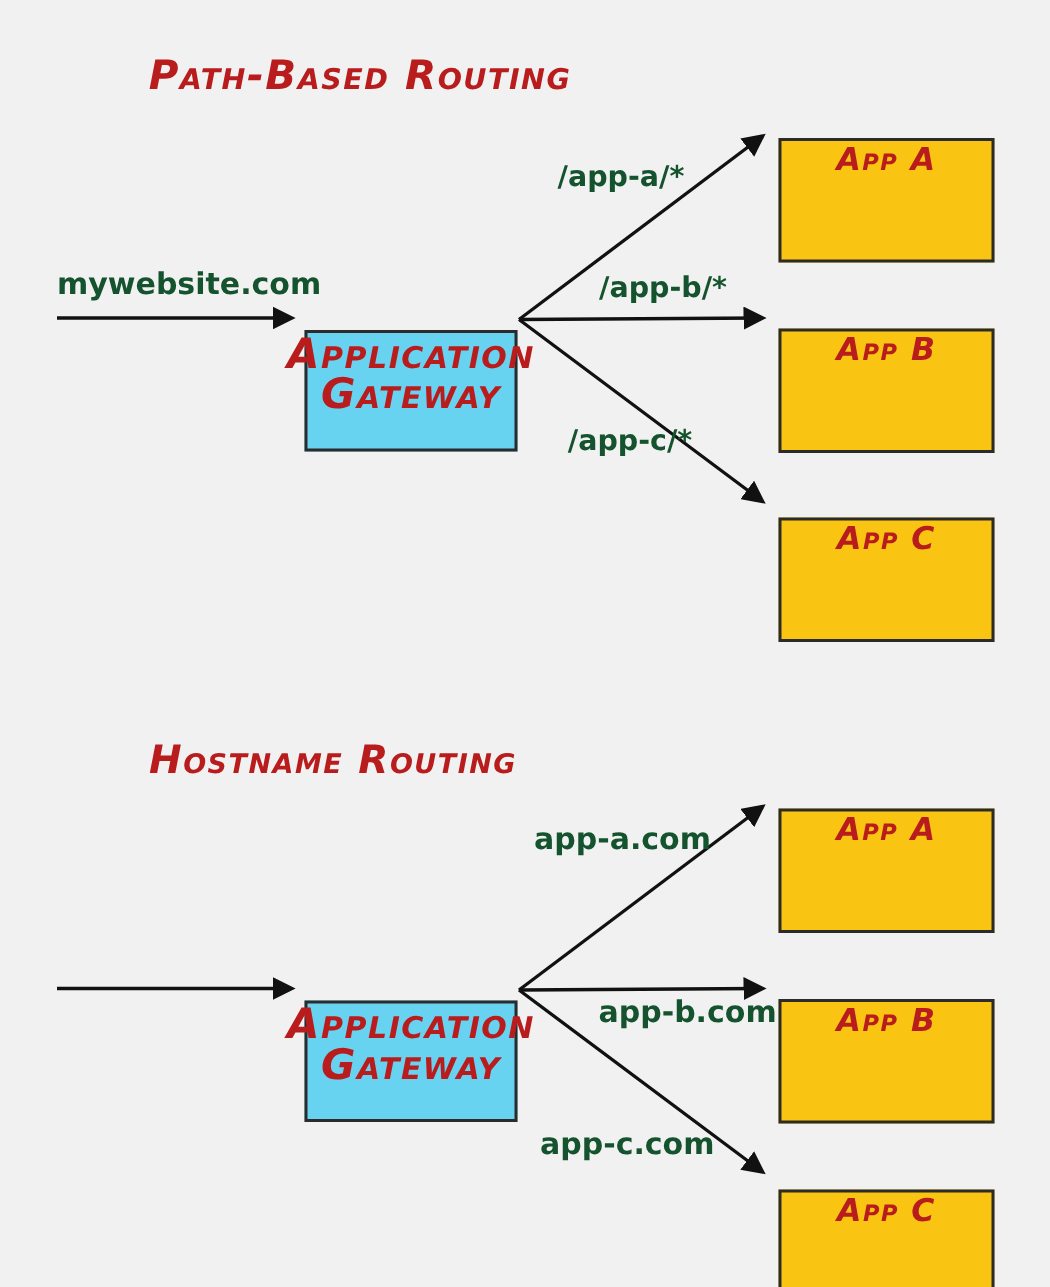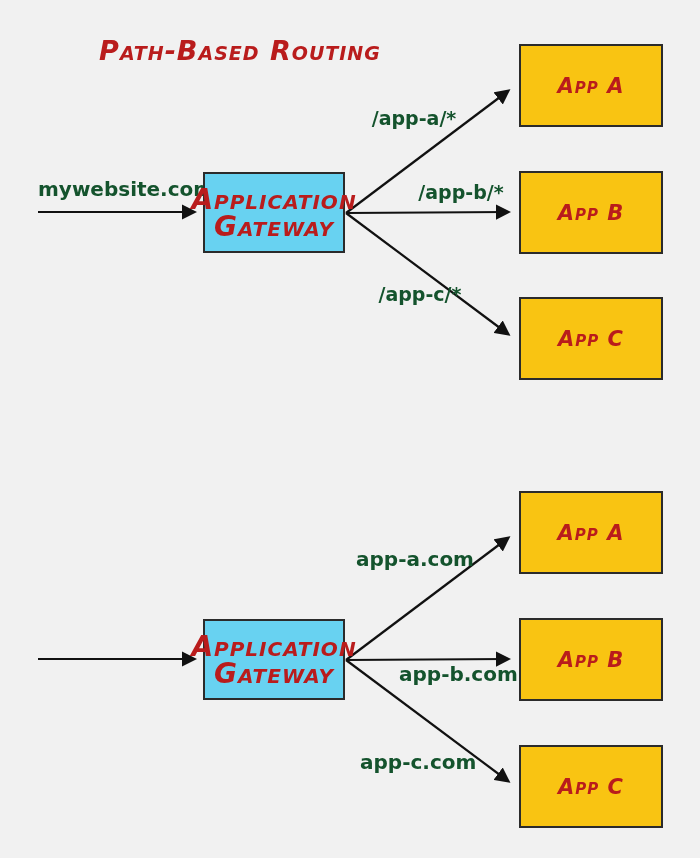--- a/index.html
+++ b/index.html
@@ -34,21 +34,21 @@
     font-size: 27px;
     line-height: 30px;
   }
   .node {
     position: absolute;
     box-sizing: border-box;
     border: 2.5px solid #2b2b2b;
     display: flex;
     flex-direction: column;
     align-items: center;
-    justify-content: center;
+    margin-top: 48px;
   }
   .gateway {
     background: #68d2f1;
   }
   .app {
     background: #f9c412;
   }
   .gw-line {
     font-size: 28px;
     line-height: 27px;
@@ -96,33 +96,34 @@
   <div class="title ink" style="left:90px; top:36px; width:300px;">Path-Based Routing</div>
 
   <div class="route-label big" style="left:38px; top:178px; width:150px; text-align:left;">mywebsite.com</div>
 
   <div class="node gateway" style="left:203px; top:172px; width:142px; height:81px;">
     <div class="ink gw-line">Application</div>
     <div class="ink gw-line">Gateway</div>
   </div>
 
   <div class="route-label" style="left:369px; top:107px; width:90px;">/app-a/*</div>
-  <div class="route-label" style="left:416px; top:181px; width:90px;">/app-b/*</div>
+  <div class="route-label" style="left:397px; top:181px; width:90px;">/app-b/*</div>
   <div class="route-label" style="left:375px; top:283px; width:90px;">/app-c/*</div>
 
   <div class="node app" style="left:519px; top:44px; width:144px; height:83px;">
     <div class="ink app-label">App A</div>
   </div>
   <div class="node app" style="left:519px; top:171px; width:144px; height:83px;">
     <div class="ink app-label">App B</div>
   </div>
   <div class="node app" style="left:519px; top:297px; width:144px; height:83px;">
     <div class="ink app-label">App C</div>
   </div>
 
+  <div class="title ink" style="left:82px; top:492px; width:280px; font-size:26px;">Hostname Routing</div>
 
   <div class="node gateway" style="left:203px; top:619px; width:142px; height:81px;">
     <div class="ink gw-line">Application</div>
     <div class="ink gw-line">Gateway</div>
   </div>
 
   <div class="route-label big" style="left:356px; top:548px; width:100px;">app-a.com</div>
   <div class="route-label big" style="left:399px; top:663px; width:100px;">app-b.com</div>
   <div class="route-label big" style="left:360px; top:751px; width:100px;text-align:center;">app-c.com</div>
 

